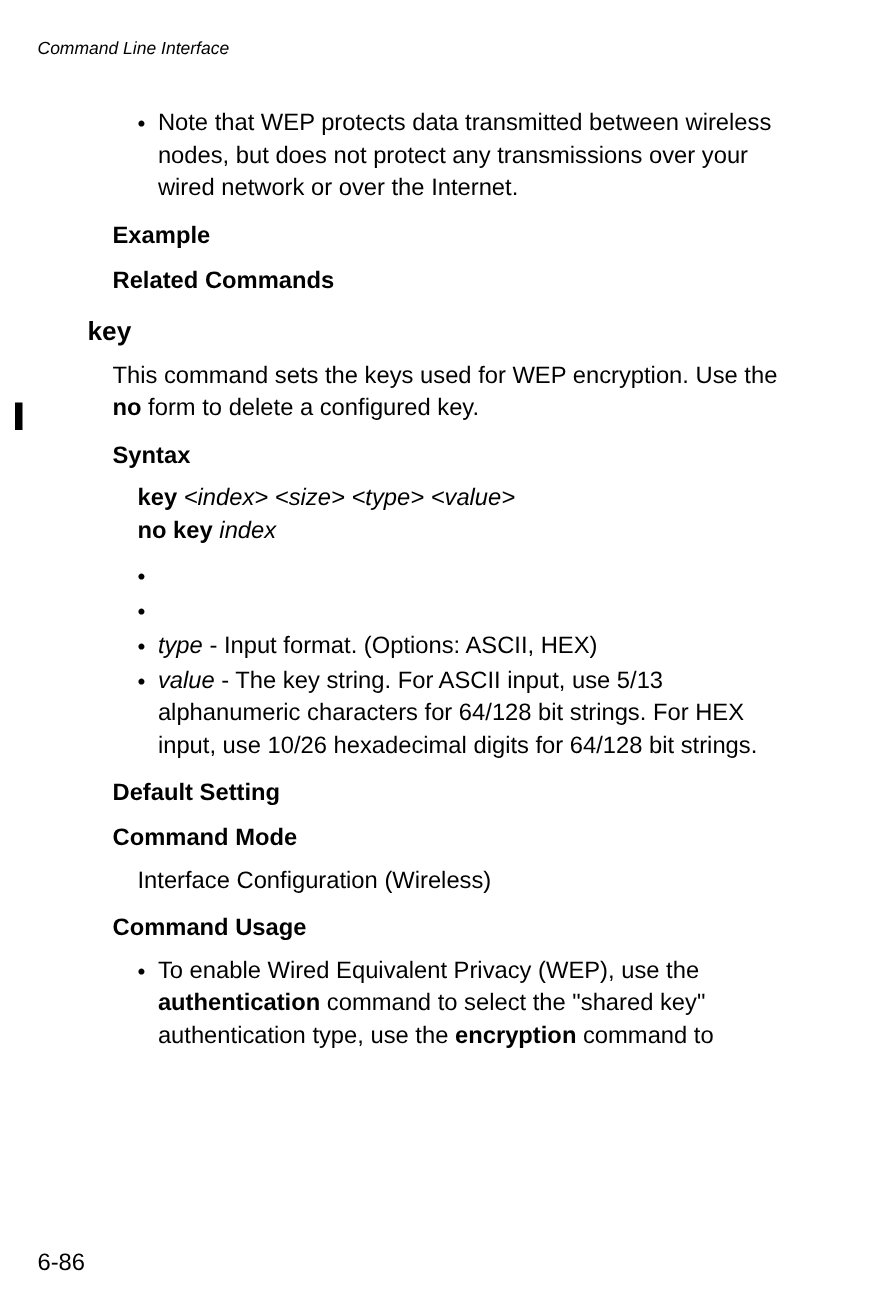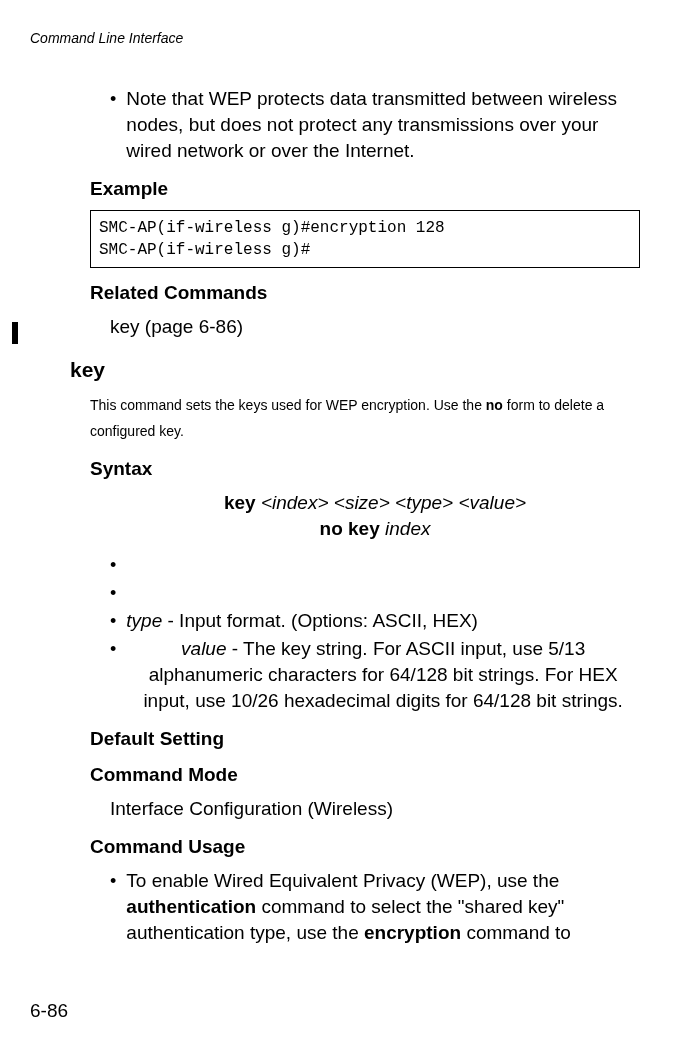--- a/index.html
+++ b/index.html
@@ -69,32 +69,31 @@
       background: #000;
     }
     .cmd-name {
       font-weight: bold;
       font-size: 21px;
       margin-left: -40px;
       margin-top: 18px;
       margin-bottom: 10px;
     }
     .cmd-desc {
-      font-size: 14px;
+      font-size: 19px;
       line-height: 26px;
       margin-bottom: 14px;
       margin-left: -20px;
     }
     .syntax-line {
       font-size: 19px;
       line-height: 26px;
     }
     .syntax-block {
       margin-bottom: 12px;
-      text-align: center;
     }
     .bold {
       font-weight: bold;
     }
     .italic {
       font-style: italic;
     }
     .param-list {
       margin-top: 10px;
     }
@@ -125,27 +124,24 @@
 
 <div class="content">
 
   <div class="bullet-item">
     <span class="bullet-dot">•</span>
     <span class="bullet-text">Note that WEP protects data transmitted between wireless nodes, but does not protect any transmissions over your wired network or over the Internet.</span>
   </div>
 
   <div class="section-heading">Example</div>
 
-  <div class="code-box">SMC-AP(if-wireless g)#encryption 128
-SMC-AP(if-wireless g)#</div>
 
   <div class="section-heading">Related Commands</div>
 
   <div class="change-bar" style="top: 322px;"></div>
-  <div class="indented-text">key (page 6-86)</div>
 
   <div class="cmd-name">key</div>
 
   <div class="cmd-desc">
     <span>This command sets the keys used for WEP encryption. Use the </span><span class="bold">no</span><span> form to delete a configured key.</span>
   </div>
 
   <div class="section-heading">Syntax</div>
 
   <div class="syntax-block">

